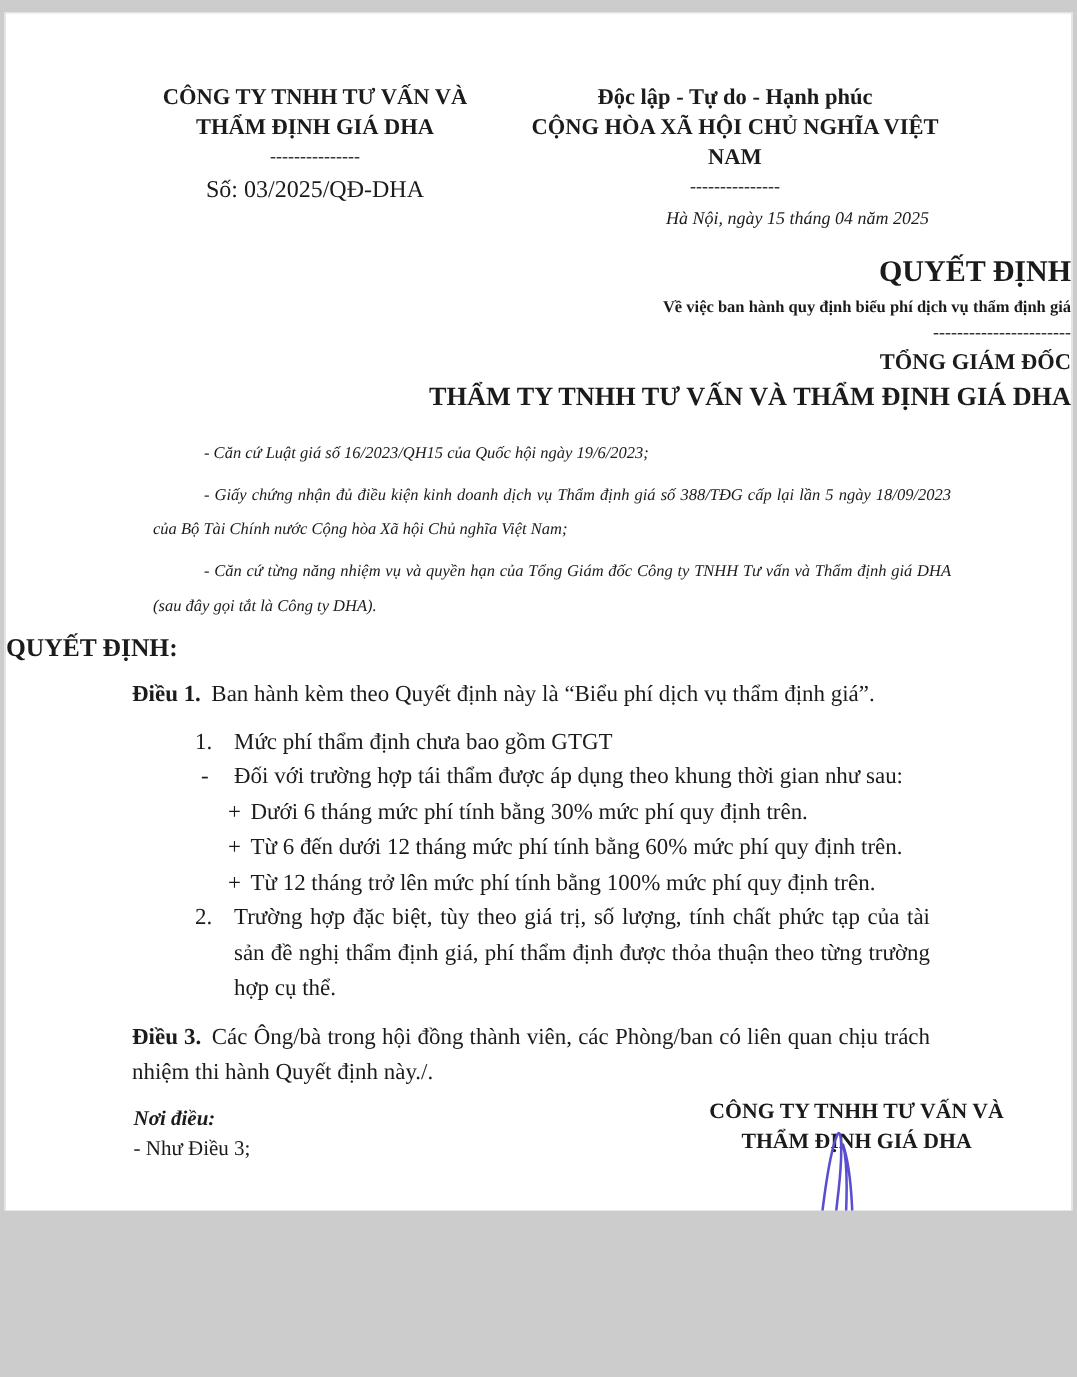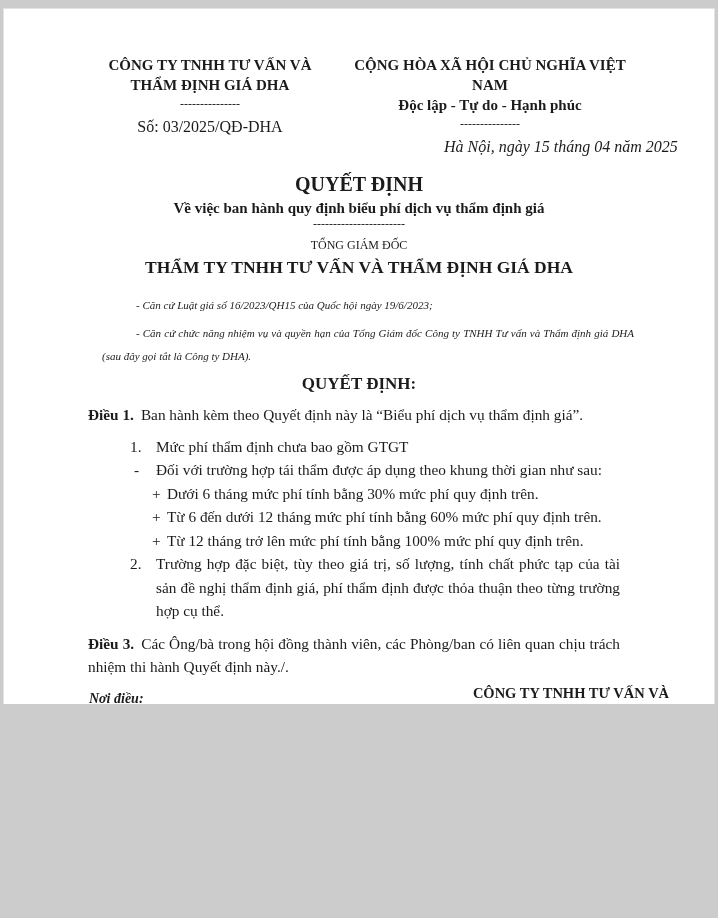--- a/index.html
+++ b/index.html
@@ -4,45 +4,45 @@
 <style>
   :root{
     --stamp-red:#d93a2e;
     --ink-blue:#5a4ed0;
     --text-color:#1b1b1b;
     --frame-bg:#cccccc;
     --page-bg:#ffffff;
   }
   *{margin:0;padding:0;box-sizing:border-box;}
   body{background:var(--frame-bg);font-family:"Liberation Serif","DejaVu Serif",serif;color:var(--text-color);}
-  .canvas{position:relative;width:718px;height:704px;background:var(--frame-bg);overflow:hidden;}
+  .canvas{position:relative;width:718px;height:807px;background:var(--frame-bg);overflow:hidden;}
   .page{position:absolute;left:3px;top:8px;width:712px;height:907px;background:var(--page-bg);border:1px solid #e3e3e3;padding-top:46px;}
 
   
   .header{display:flex;padding-left:76px;}
   .header-left{width:260px;text-align:center;}
   .header-right{width:300px;text-align:center;}
   .hdr-bold{font-weight:700;font-size:15px;line-height:20px;}
   .rule{font-size:12px;letter-spacing:0;line-height:12px;margin-top:3px;color:var(--text-color);}
   .doc-no{font-size:16px;margin-top:8px;}
-  .place-date{font-style:italic;font-size:16px;margin-top:8px;white-space:nowrap;margin-left:104px;text-align:left;}
+  .place-date{font-style:italic;font-size:12px;margin-top:8px;white-space:nowrap;margin-left:104px;text-align:left;}
 
   
-  .title-block{text-align:center;margin-top:16px;line-height:21px;}
+  .title-block{text-align:right;margin-top:16px;line-height:21px;}
   .doc-type{font-weight:700;font-size:20px;line-height:24px;}
-  .doc-subject{font-weight:700;font-size:15px;margin-top:2px;}
+  .doc-subject{font-weight:700;font-size:11px;margin-top:2px;}
   .title-rule{font-size:12px;line-height:11px;}
-  .issuer{font-weight:400;font-size:12px;margin-top:5px;}
+  .issuer{font-weight:700;font-size:15px;margin-top:5px;}
   .issuer-company{font-weight:700;font-size:17.5px;margin-top:1px;}
 
   
   .preamble{padding:0 80px 0 98px;margin-top:16px;}
   .preamble p{font-style:italic;font-size:11px;line-height:23px;text-align:justify;text-indent:34px;margin-bottom:5px;}
 
-  .decision-heading{text-align:center;font-weight:700;font-size:17px;margin-top:6px;}
+  .decision-heading{font-weight:700;font-size:17px;margin-top:6px;}
 
   
   .bodytext{padding:0 94px 0 84px;font-size:15.3px;line-height:23.5px;}
   .article{text-align:justify;margin-top:9px;}
   .article .lbl{font-weight:700;margin-right:7px;}
   .list{margin-top:8px;}
   .li{display:flex;line-height:23.5px;}
   .li .marker{flex:none;}
   .li .text{flex:1;text-align:justify;}
   .li-num{margin-left:42px;}
@@ -67,38 +67,39 @@
   <div class="page">
 
     <div class="header">
       <div class="header-left">
         <div class="hdr-bold">CÔNG TY TNHH TƯ VẤN VÀ</div>
         <div class="hdr-bold">THẨM ĐỊNH GIÁ DHA</div>
         <div class="rule">---------------</div>
         <div class="doc-no">Số: 03/2025/QĐ-DHA</div>
       </div>
       <div class="header-right">
+        <div class="hdr-bold">Độc lập - Tự do - Hạnh phúc</div>
         <div class="hdr-bold">CỘNG HÒA XÃ HỘI CHỦ NGHĨA VIỆT NAM</div>
-        <div class="hdr-bold">Độc lập - Tự do - Hạnh phúc</div>
         <div class="rule">---------------</div>
         <div class="place-date">Hà Nội, ngày 15 tháng 04 năm 2025</div>
       </div>
     </div>
 
     <div class="title-block">
       <div class="doc-type">QUYẾT ĐỊNH</div>
       <div class="doc-subject">Về việc ban hành quy định biểu phí dịch vụ thẩm định giá</div>
       <div class="title-rule">-----------------------</div>
       <div class="issuer">TỔNG GIÁM ĐỐC</div>
       <div class="issuer-company">THẨM TY TNHH TƯ VẤN VÀ THẨM ĐỊNH GIÁ DHA</div>
     </div>
 
     <div class="preamble">
       <p>- Căn cứ Luật giá số 16/2023/QH15 của Quốc hội ngày 19/6/2023;</p>
-      <p>- Căn cứ chức năng nhiệm vụ và quyền hạn của Tổng Giám đốc Công ty TNHH Tư vấn và Thẩm định giá DHA (sau đây gọi tắt là Công ty DHA).</p>
+      <p>- Giấy chứng nhận đủ điều kiện kinh doanh dịch vụ Thẩm định giá số 388/TĐG cấp lại lần 5 ngày 18/09/2023 của Bộ Tài Chính nước Cộng hòa Xã hội Chủ nghĩa Việt Nam;</p>
+      <p>- Căn cứ từng năng nhiệm vụ và quyền hạn của Tổng Giám đốc Công ty TNHH Tư vấn và Thẩm định giá DHA (sau đây gọi tắt là Công ty DHA).</p>
     </div>
 
     <div class="decision-heading">QUYẾT ĐỊNH:</div>
 
     <div class="bodytext">
       <div class="article">
         <span class="lbl">Điều 1.</span><span>Ban hành kèm theo Quyết định này là “Biểu phí dịch vụ thẩm định giá”.</span>
       </div>
 
       <div class="list">

